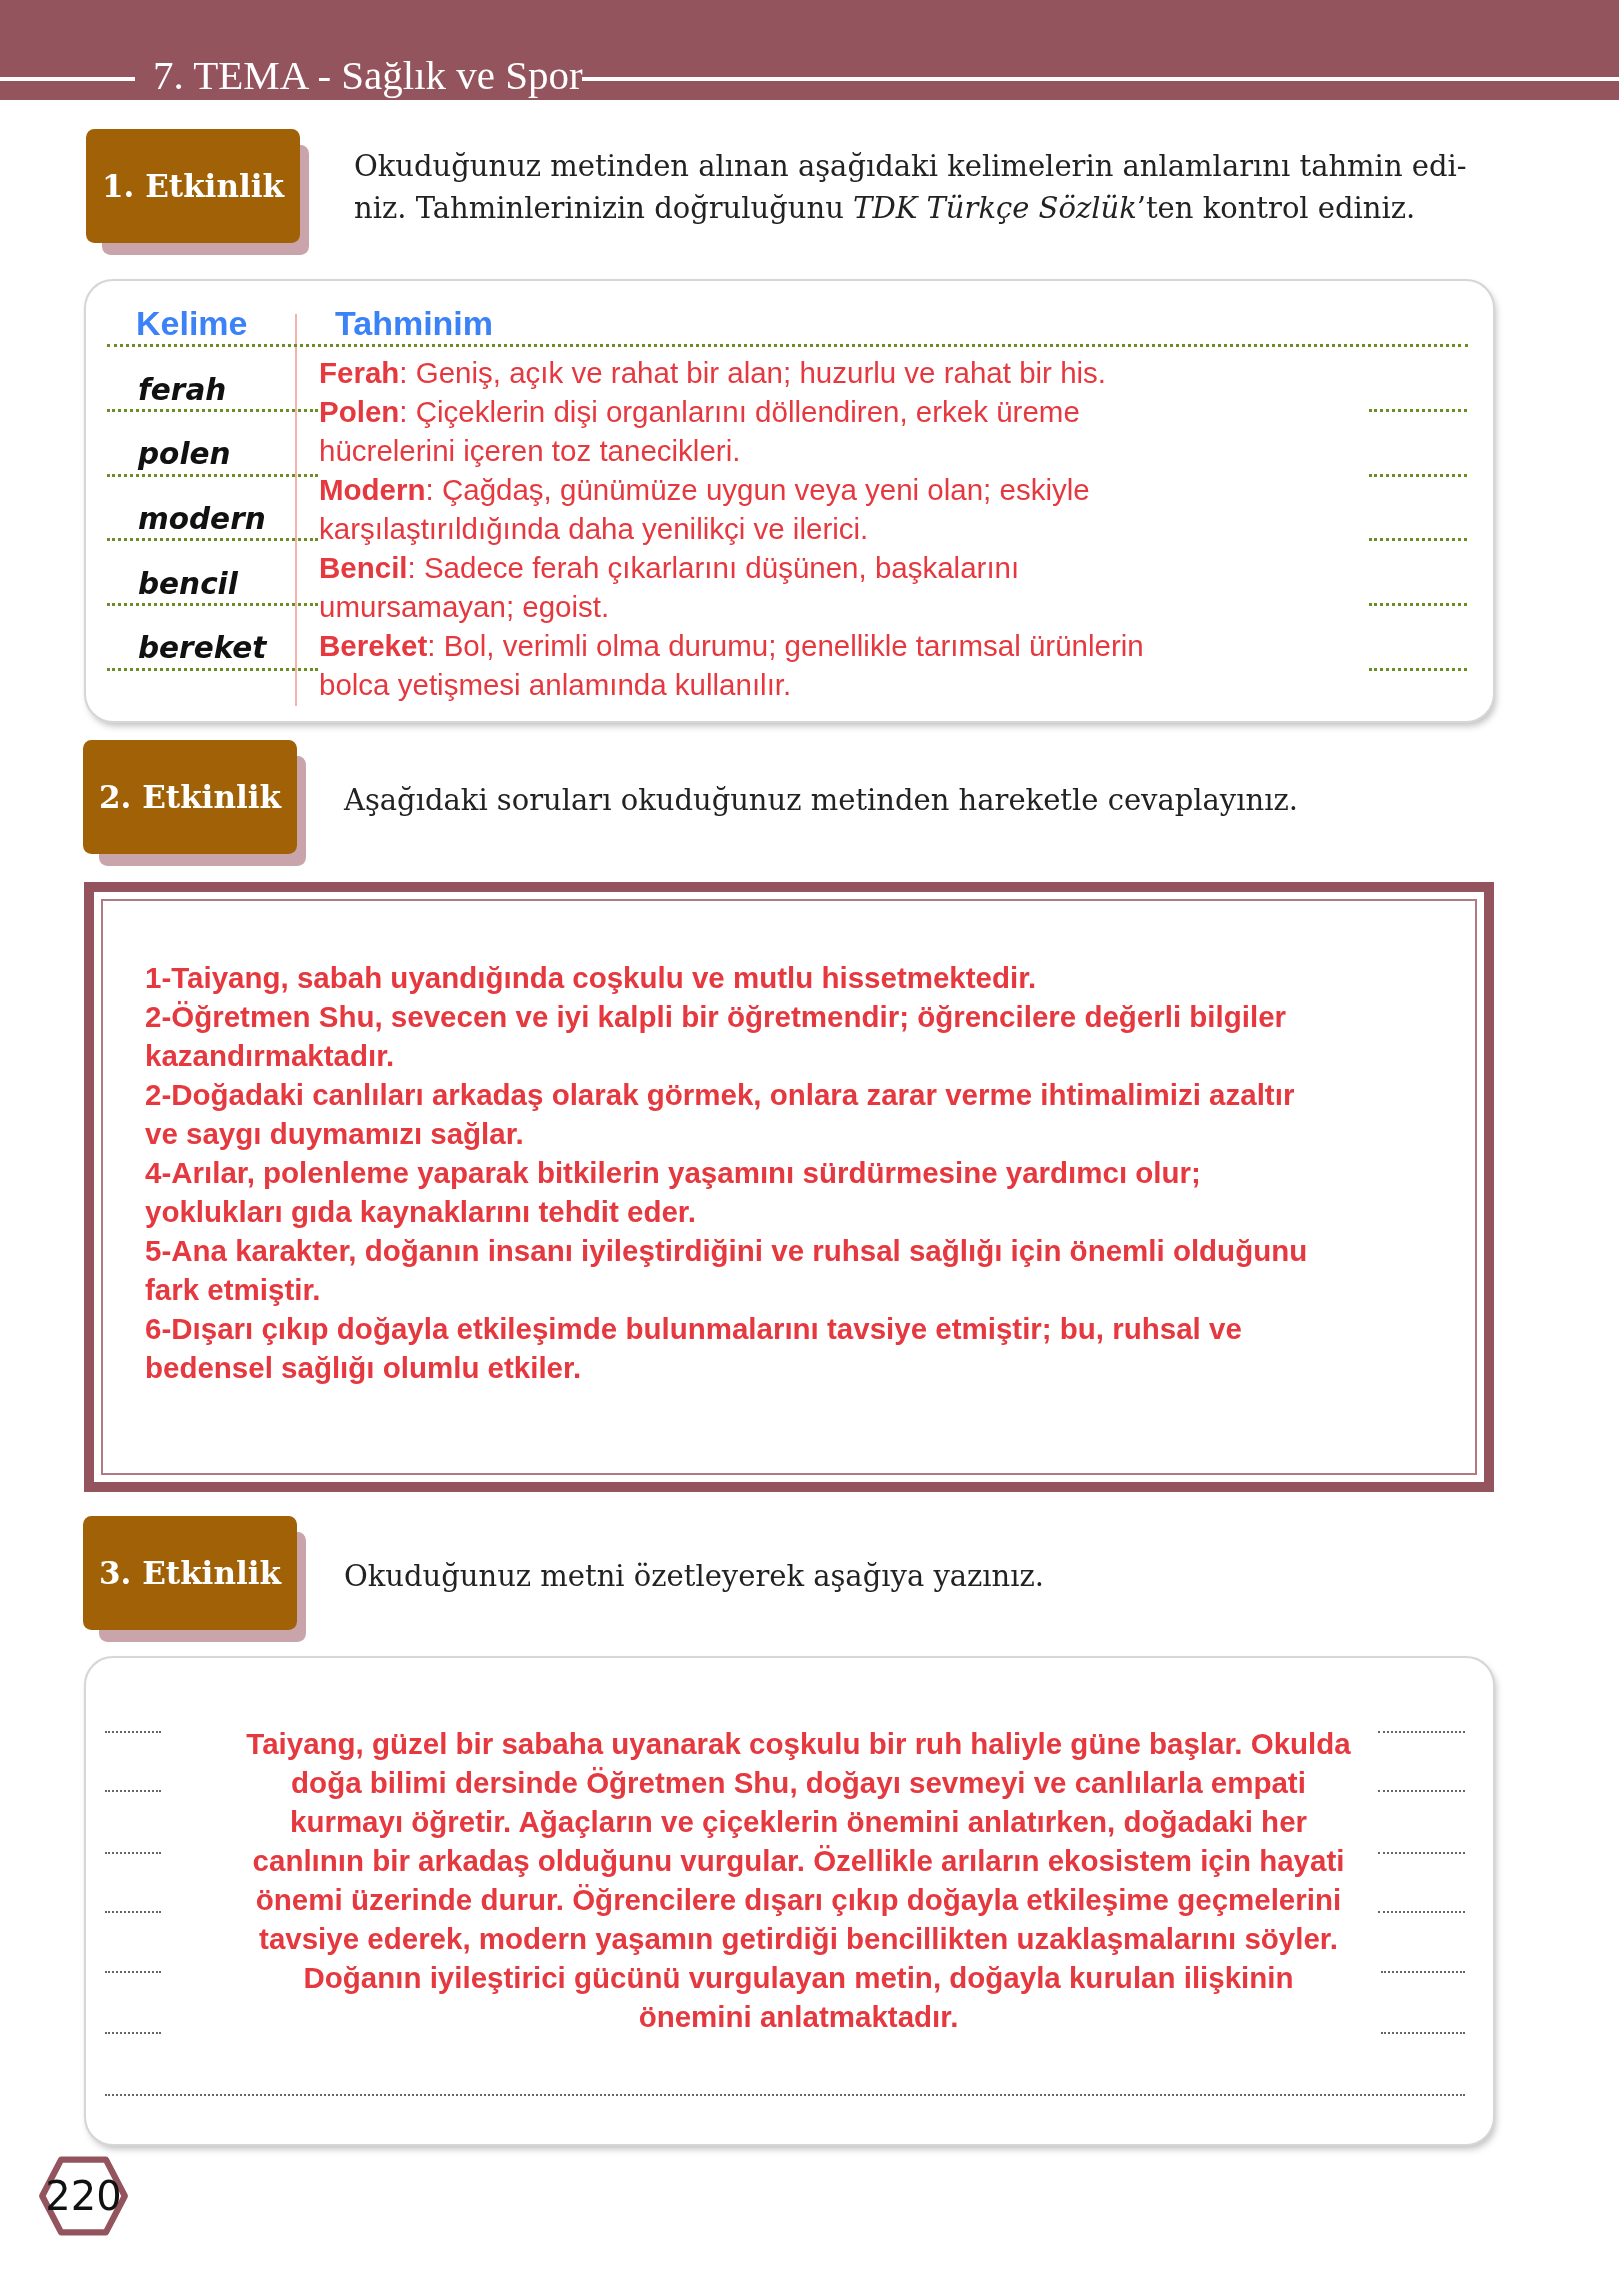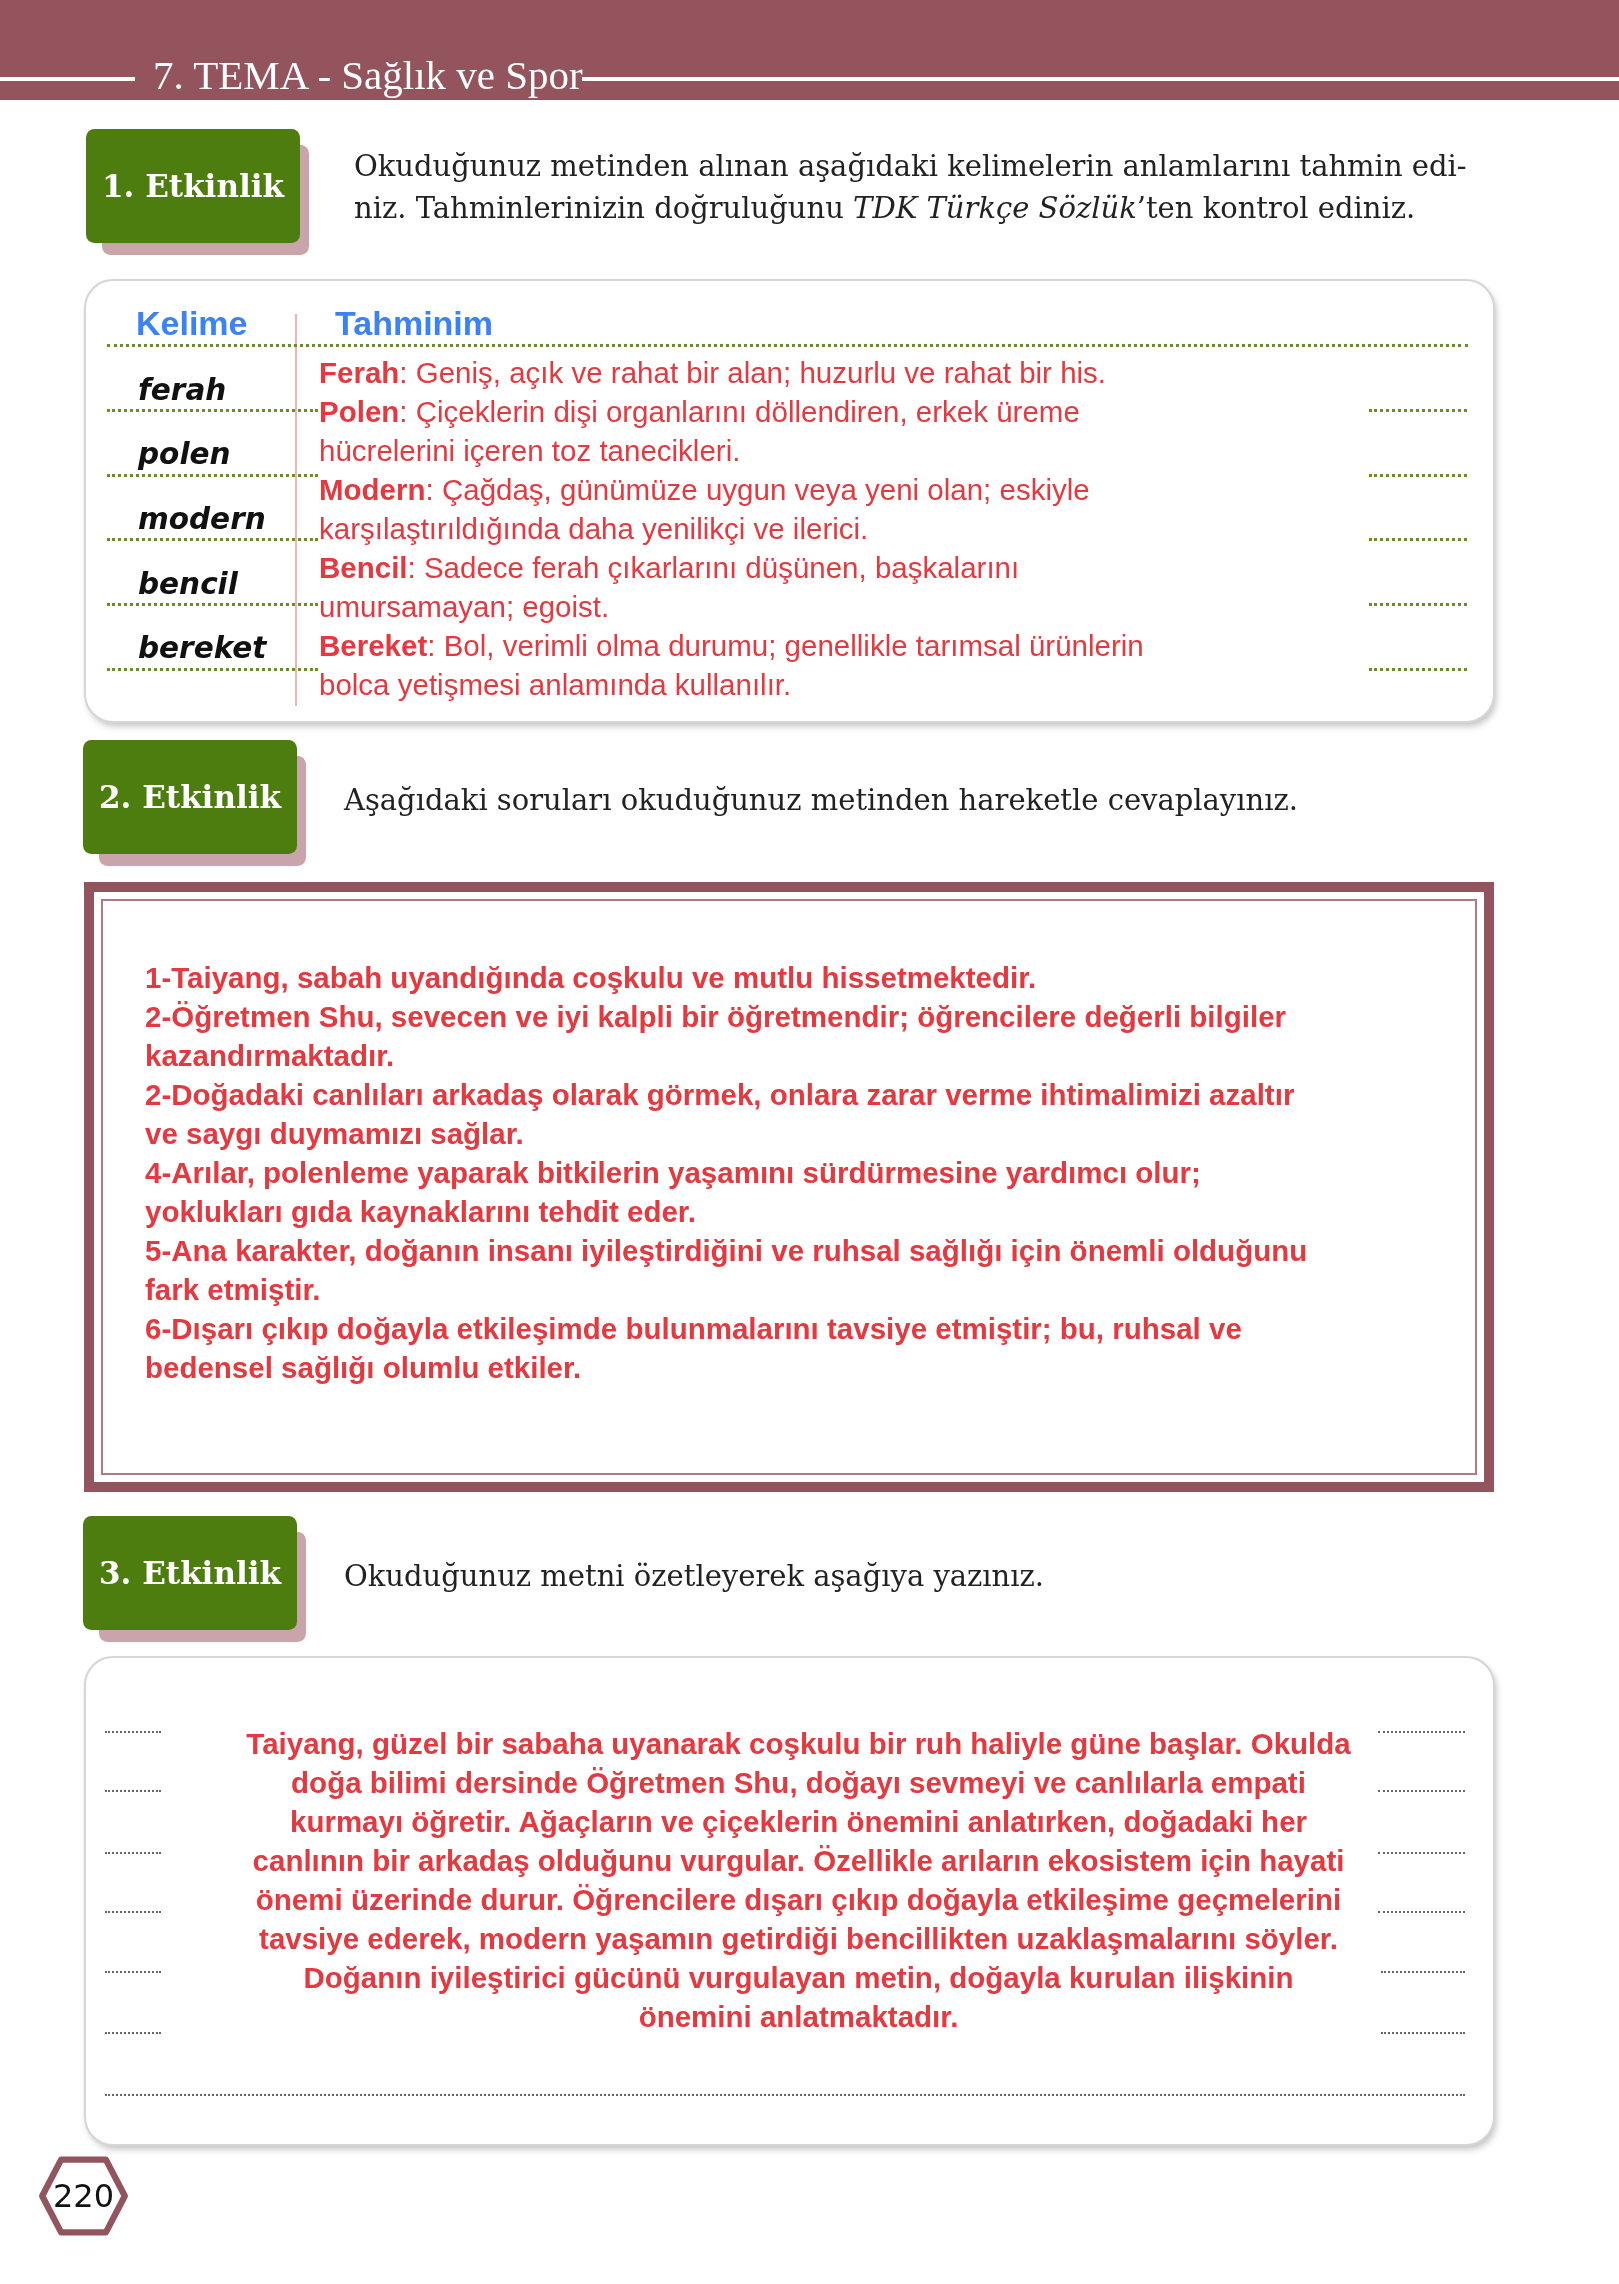--- a/index.html
+++ b/index.html
@@ -4,21 +4,21 @@
 <style>
   html, body { margin:0; padding:0; background:#ffffff; }
   body { width:1620px; height:2284px; position:relative; overflow:hidden; font-family:"DejaVu Serif", serif; }
   .header { position:absolute; left:0; top:0; width:1620px; height:100px; background:#93545e; }
   .header-line-left { position:absolute; left:0; top:77px; width:135px; height:4.2px; background:#ffffff; }
   .header-line-right { position:absolute; left:582px; top:77px; width:1038px; height:4.2px; background:#ffffff; }
   .header-title { position:absolute; left:145px; top:51px; color:#ffffff; font-family:"Liberation Serif", serif; font-size:41px; line-height:48px; white-space:nowrap;margin-left:8px; }
 
   .badge-wrap { position:absolute; width:225px; height:127px; }
   .badge-shadow { position:absolute; left:15.5px; top:15.5px; width:207px; height:110px; background:#c9a5ab; border-radius:8.4px; }
-  .badge { position:absolute; left:0; top:0; width:214px; height:114px; background:#4d7c0f; border-radius:8.4px; color:#fff; display:flex; align-items:center; justify-content:center; font-family:"DejaVu Serif", serif; font-weight:bold; font-size:31px; }
+  .badge { position:absolute; left:0; top:0; width:214px; height:114px; background:#a16207; border-radius:8.4px; color:#fff; display:flex; align-items:center; justify-content:center; font-family:"DejaVu Serif", serif; font-weight:bold; font-size:31px; }
 
   .instr { position:absolute; font-family:"DejaVu Serif", serif; font-size:29px; line-height:42px; color:#222; }
   .instr i { font-style:italic; }
 
   .box-rounded { position:absolute; background:#fff; border-radius:27px; box-shadow: 0 0 0 2.1px #d6d6d6, 2.8px 4.2px 7px rgba(0,0,0,0.25); }
 
   .dotline { position:absolute; height:0; border-top:3.5px dotted #6b8e23; }
   .dotline-black { position:absolute; height:0; border-top:2.8px dotted #666; }
 
   .col-header { position:absolute; font-family:Liberation Sans, sans-serif; font-weight:bold; font-size:34px; color:#3b82f6; }
@@ -30,21 +30,21 @@
   .def-block b { font-weight:bold; }
 
   .box2 { position:absolute; left:84px; top:882px; width:1410px; height:610px; background:#93545e; }
   .box2-inner { position:absolute; left:9.8px; top:9.8px; right:9.8px; bottom:9.8px; background:#fff; }
   .box2-line { position:absolute; left:7px; top:7px; right:7px; bottom:7px; border:2.8px solid #b07a82; }
   .answers { position:absolute; left:145px; top:958px; width:1301px; font-size:29.5px; line-height:39px; font-weight:bold; }
 
   .summary { position:absolute; left:166px; top:1724px; width:1265px; font-size:29.5px; line-height:39px; font-weight:bold;text-align:center; }
 
   .page-badge { position:absolute; left:38px; top:2155px; width:91px; height:82px; }
-  .page-num { position:absolute; left:38px; top:2155px; width:91px; height:82px; display:flex; align-items:center; justify-content:center; font-family:"DejaVu Sans", sans-serif; font-size:32px; color:#111; }
+  .page-num { position:absolute; left:38px; top:2155px; width:91px; height:82px; display:flex; align-items:center; justify-content:center; font-family:"DejaVu Sans", sans-serif; font-size:40px; color:#111; }
 </style>
 </head>
 <body>
 
 <div class="header"></div>
 <div class="header-line-left"></div>
 <div class="header-line-right"></div>
 <div class="header-title">7. TEMA - Sağlık ve Spor</div>
 
 <div class="badge-wrap" style="left:86px; top:129px;">

